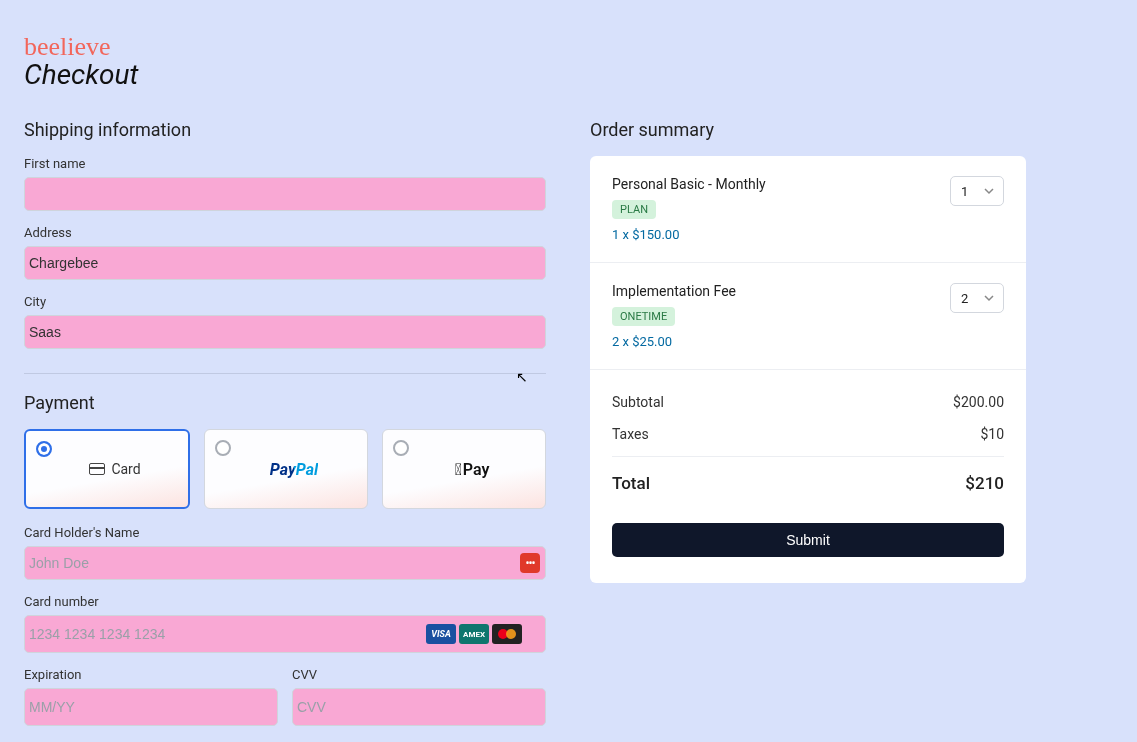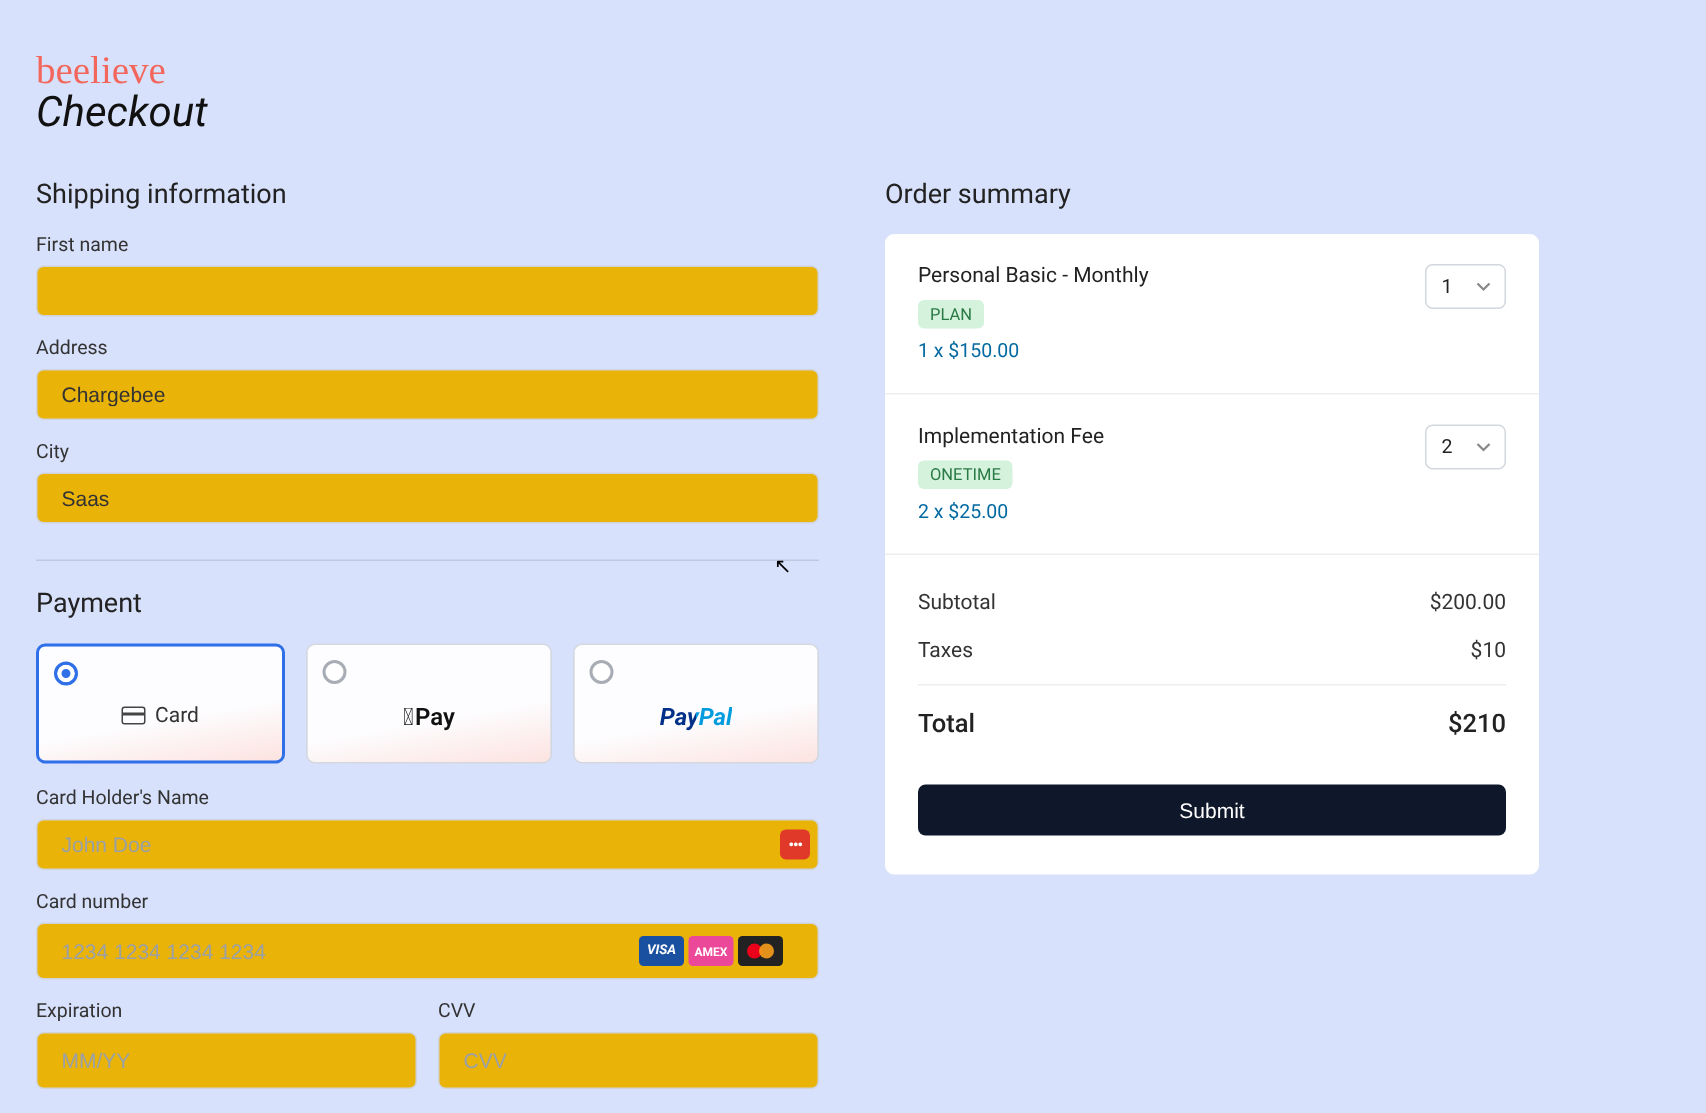--- a/index.html
+++ b/index.html
@@ -49,22 +49,22 @@
     display:block;
     font-size: 13px;
     color:#333;
     margin-bottom:6px;
   }
   .input, .select {
     width:100%;
     height:34px;
     border:1px solid #cfd4dc;
     border-radius:5px;
-    background:#eab308;
-    padding:0 16px;
+    background:#f9a8d4;
+    padding:0 4px;
     font-size:14px;
     color:#333;
   }
   .input::placeholder { color:#9aa0a8; }
   .select-wrap { position:relative; }
   .select-wrap .chev {
     position:absolute;
     right:10px; top:50%;
     transform:translateY(-50%);
     pointer-events:none;
@@ -83,21 +83,21 @@
   .pay-card {
     flex:1;
     height:80px;
     border:1px solid #d3d7de;
     border-radius:6px;
     background:linear-gradient(170deg,#fdfdff 60%,#fce3e0 100%);
     position:relative;
     padding:10px;
     cursor:pointer;
     display:flex;
-    flex-direction:column;
+    flex-direction:row;
     justify-content:flex-start;
   }
   .pay-card.selected {
     border:2px solid #2f6fe8;
   }
   .pay-card .radio {
     width:16px; height:16px;
     border:2px solid #a8adb5;
     border-radius:50%;
     background:#fff;
@@ -163,21 +163,21 @@
     transform:translateY(-50%);
     display:flex; gap:3px;padding-left:32px;
   }
   .cb {
     width:30px; height:20px;
     border-radius:3px;
     display:flex; align-items:center; justify-content:center;
     font-size:9px; font-weight:700; color:#fff;
   }
   .cb.visa { background:#1a50a0; font-style:italic; }
-  .cb.amex { background:#ec4899; font-size:8px; }
+  .cb.amex { background:#0f766e; font-size:8px; }
   .cb.mc { background:#222; position:relative; }
   .cb.mc::before, .cb.mc::after {
     content:""; position:absolute; width:10px; height:10px; border-radius:50%;
   }
   .cb.mc::before { background:#eb001b; left:6px; }
   .cb.mc::after { background:#f79e1b; right:6px; opacity:0.9; }
   .taller .input { height:38px; }
 
   
   .summary-card {
@@ -299,27 +299,27 @@
         <div class="pay-card selected">
           <span class="radio"></span>
           <div class="brand">
             <span class="card-icon"></span>
             <span>Card</span>
           </div>
         </div>
         <div class="pay-card">
           <span class="radio"></span>
           <div class="brand">
-            <span class="applepay"><span class="applelogo"></span><span>Pay</span></span>
+            <span class="paypal">PayPal</span>
           </div>
         </div>
         <div class="pay-card">
           <span class="radio"></span>
           <div class="brand">
-            <span class="paypal">PayPal</span>
+            <span class="applepay"><span class="applelogo"></span><span>Pay</span></span>
           </div>
         </div>
       </div>
 
       <div class="field">
         <label>Card Holder's Name</label>
         <div class="name-wrap">
           <input class="input" type="text" placeholder="John Doe" style="">
           <span class="pwmgr">•••</span>
         </div>

